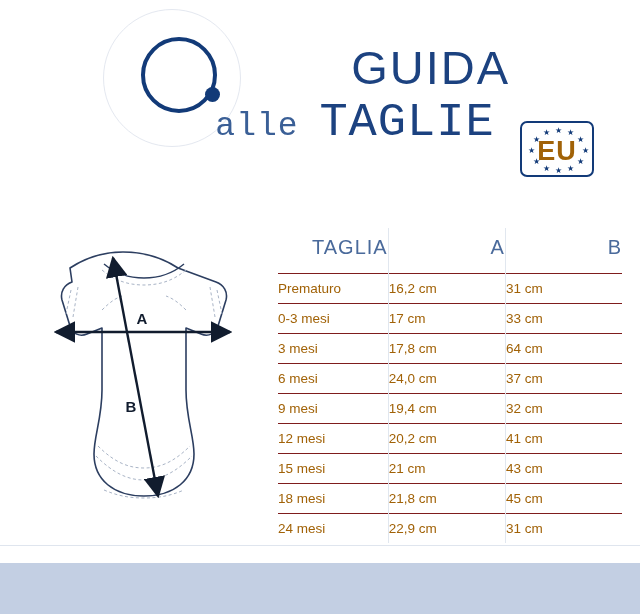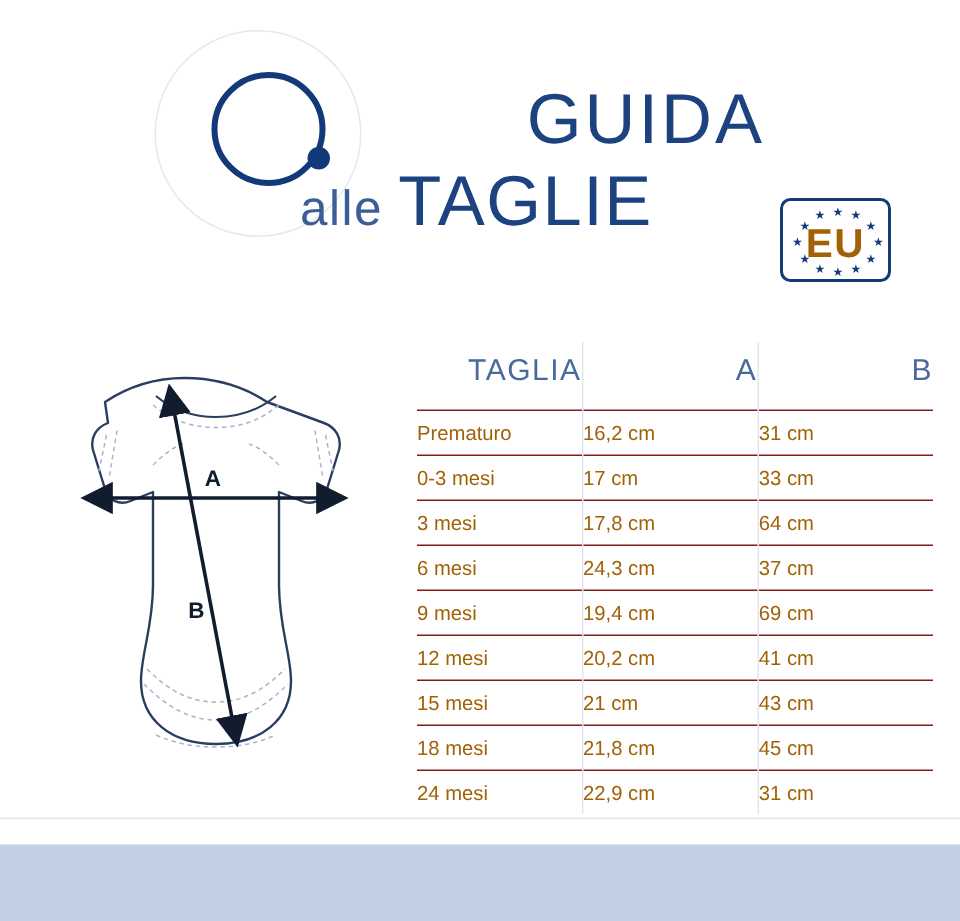--- a/index.html
+++ b/index.html
@@ -11,21 +11,21 @@
     height: 614px;
     background: #ffffff;
     font-family: "Liberation Sans", sans-serif;
     overflow: hidden;
     position: relative;
   }
 
   
   .header {
     position: absolute;
-    top: 12px;
+    top: 1px;
     left: 0;
     width: 640px;
     height: 205px;
   }
 
   .logo-wrap {
     position: absolute;
     left: 103px;
     top: 8px;
     width: 140px;
@@ -74,23 +74,24 @@
     font-weight: 400;
     line-height: 54px;
     text-align: right;
     padding-right: 20px;
     color: #1c4280;
   }
   .title-line2 {
     font-size: 47px;
     letter-spacing: 1px;
     line-height: 56px;
-    text-align: left;
+    text-align: center;
     padding-right: 20px;
     color: #1c4280;
+    font-family: Liberation Mono, monospace;
   }
   .title-small {
     font-size: 33px;
     letter-spacing: 1px;
     color: #3a5f96;
   }
 
   
   .eu-badge {
     position: absolute;
@@ -284,27 +285,27 @@
         <td class="col-a">17 cm</td>
         <td class="col-b">33 cm</td>
       </tr>
       <tr>
         <td>3 mesi</td>
         <td class="col-a">17,8 cm</td>
         <td class="col-b">64 cm</td>
       </tr>
       <tr>
         <td>6 mesi</td>
-        <td class="col-a">24,3 cm</td>
+        <td class="col-a">24,0 cm</td>
         <td class="col-b">37 cm</td>
       </tr>
       <tr>
         <td>9 mesi</td>
         <td class="col-a">19,4 cm</td>
-        <td class="col-b">69 cm</td>
+        <td class="col-b">32 cm</td>
       </tr>
       <tr>
         <td>12 mesi</td>
         <td class="col-a">20,2 cm</td>
         <td class="col-b">41 cm</td>
       </tr>
       <tr>
         <td>15 mesi</td>
         <td class="col-a">21 cm</td>
         <td class="col-b">43 cm</td>

